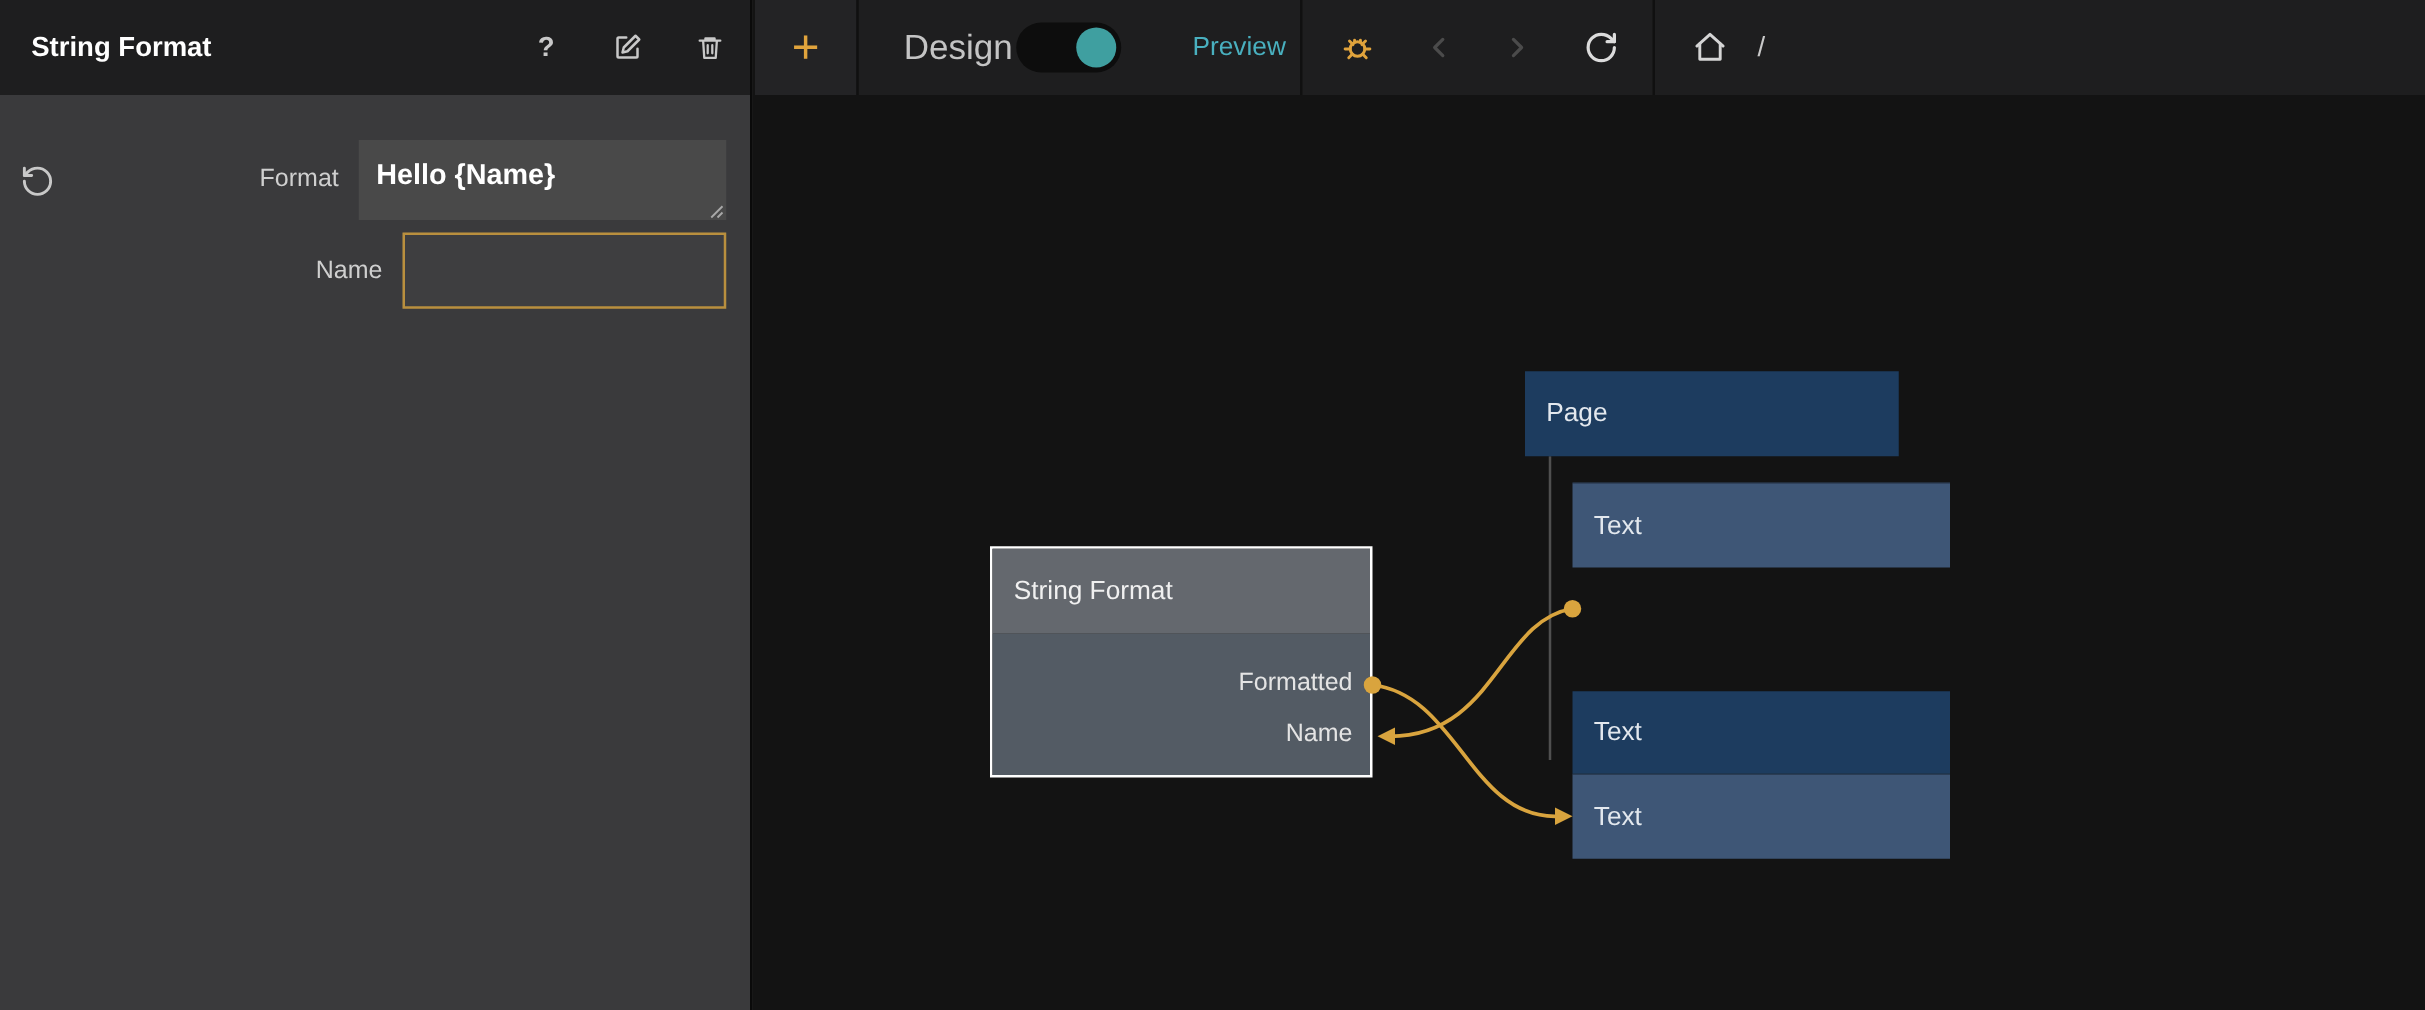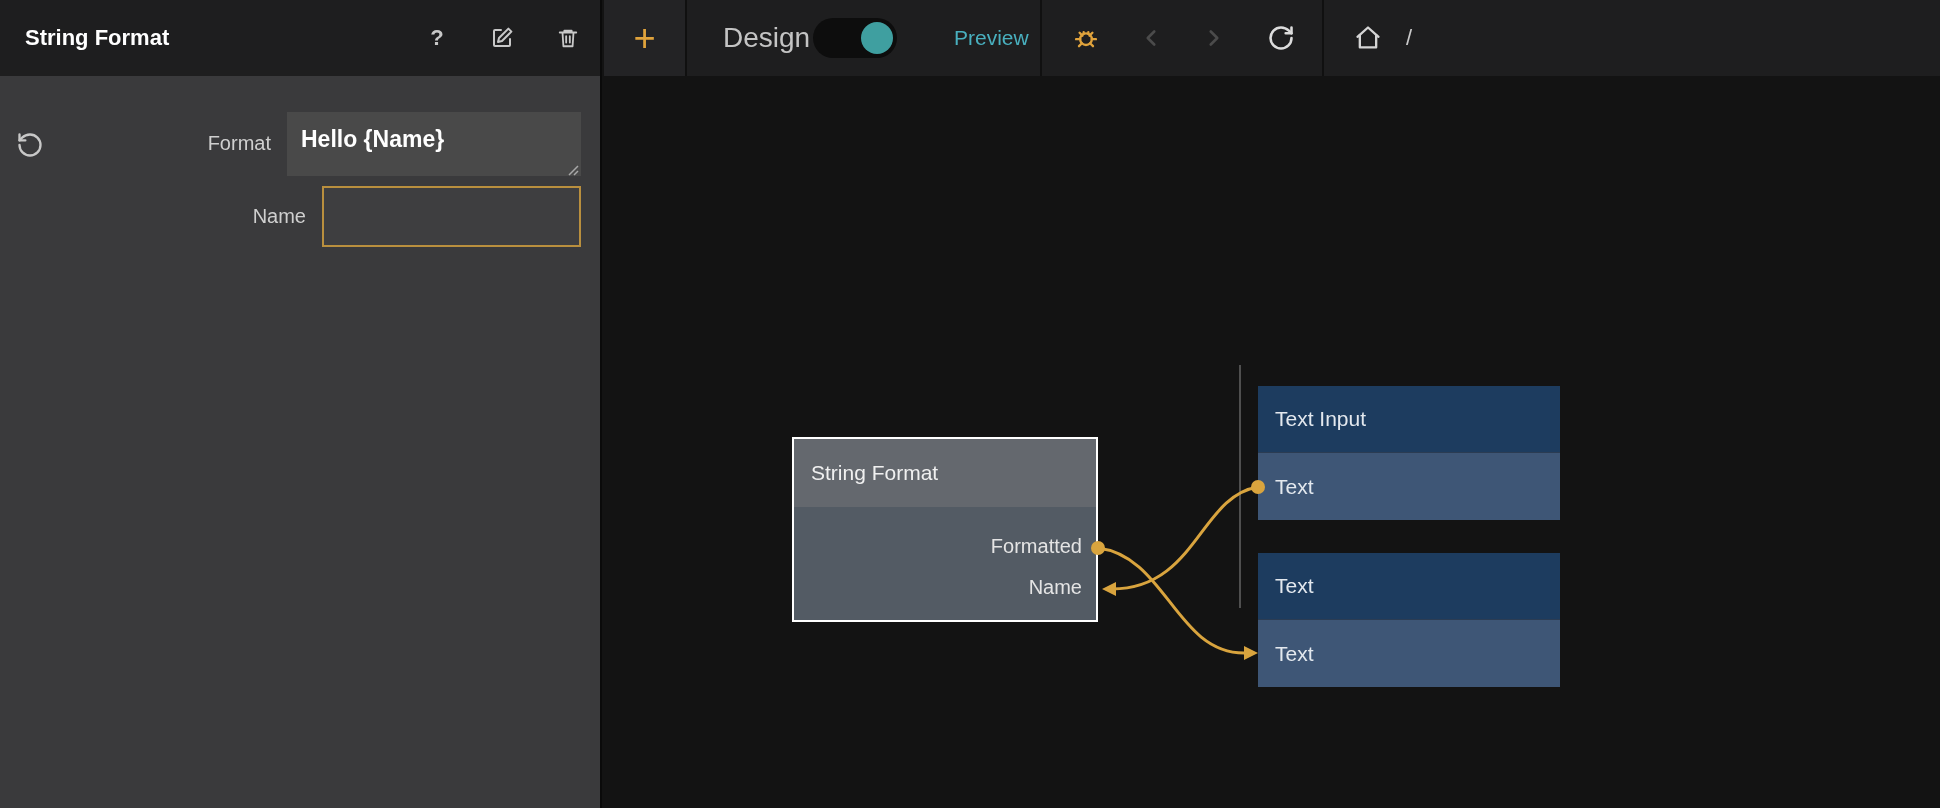--- a/index.html
+++ b/index.html
@@ -166,25 +166,25 @@
     </div>
     <div id="breadcrumb-slash">/</div>
   </div>
 
   <div id="canvas">
 
     <svg id="tree-layer">
       <line x1="636" y1="289" x2="636" y2="532" stroke="#4f4f4f" stroke-width="2"></line>
     </svg>
 
+    <div id="page-node" class="node">
+      <div class="node-title">Page</div>
+    </div>
 
     <div id="textinput-node" class="node blue-node">
-      <div class="node-header">
-        <div class="node-title">Text Input</div>
-      </div>
       <div class="node-row">
         <div class="node-title">Text</div>
       </div>
     </div>
 
     <div id="text-node" class="node blue-node">
       <div class="node-header">
         <div class="node-title">Text</div>
       </div>
       <div class="node-row">

